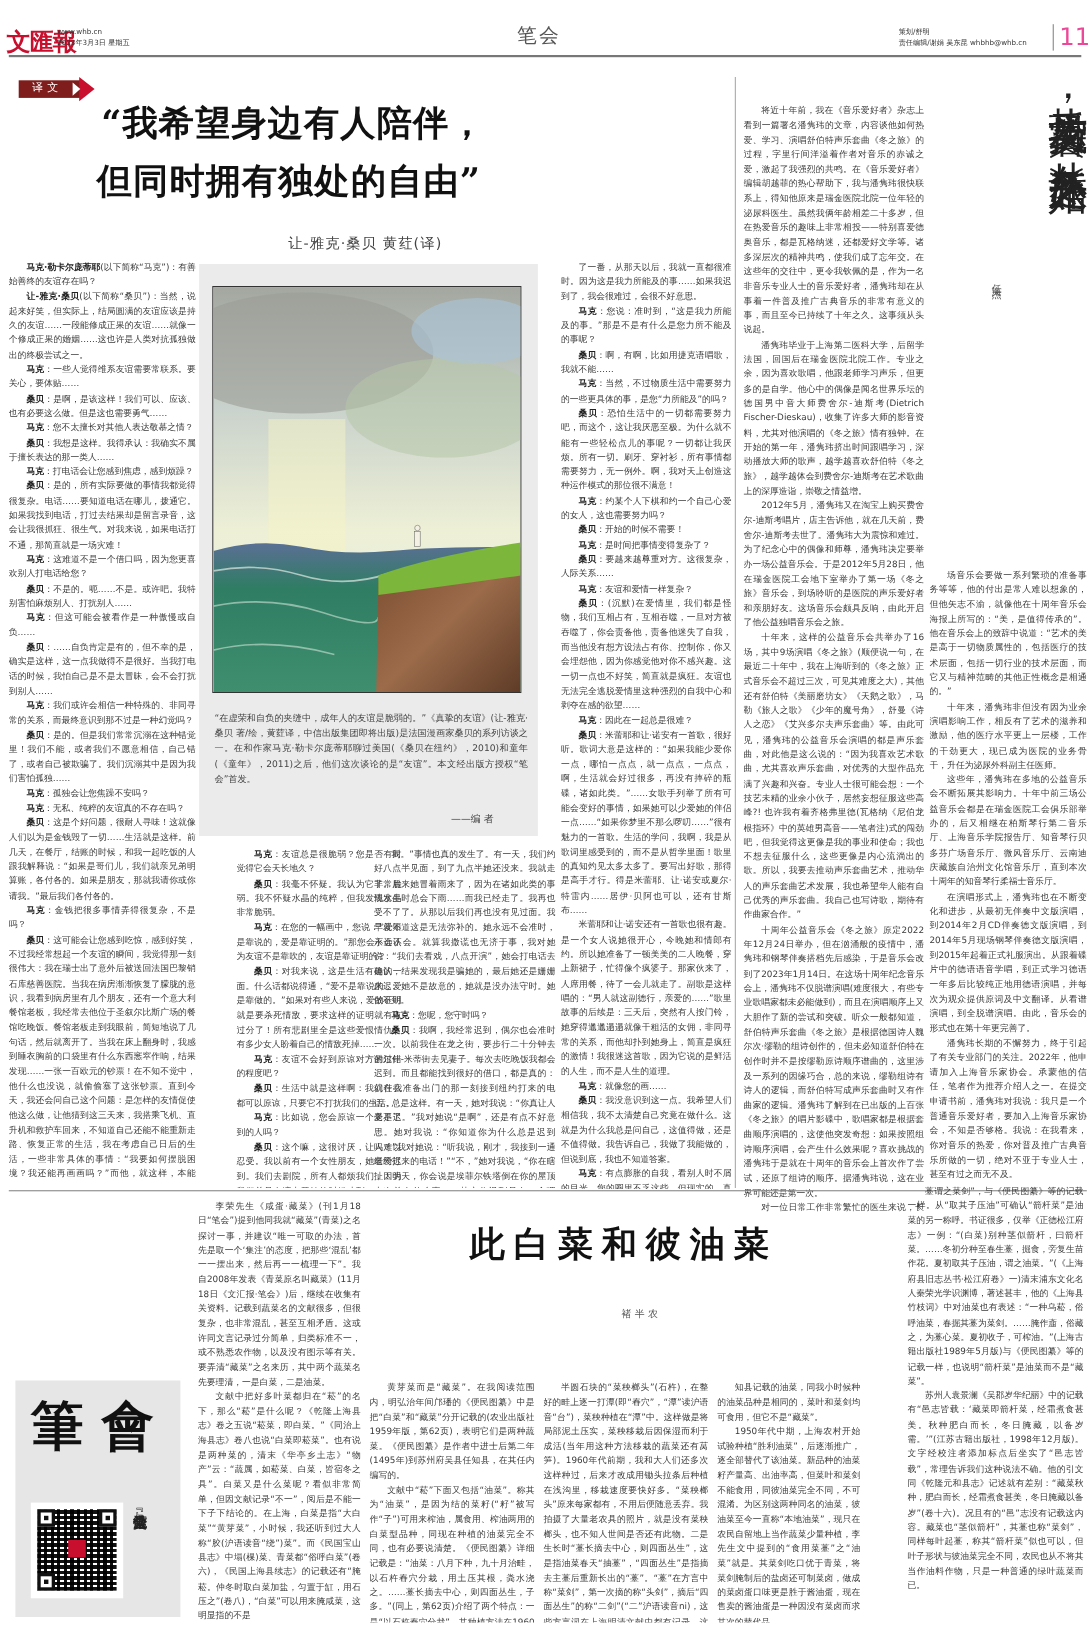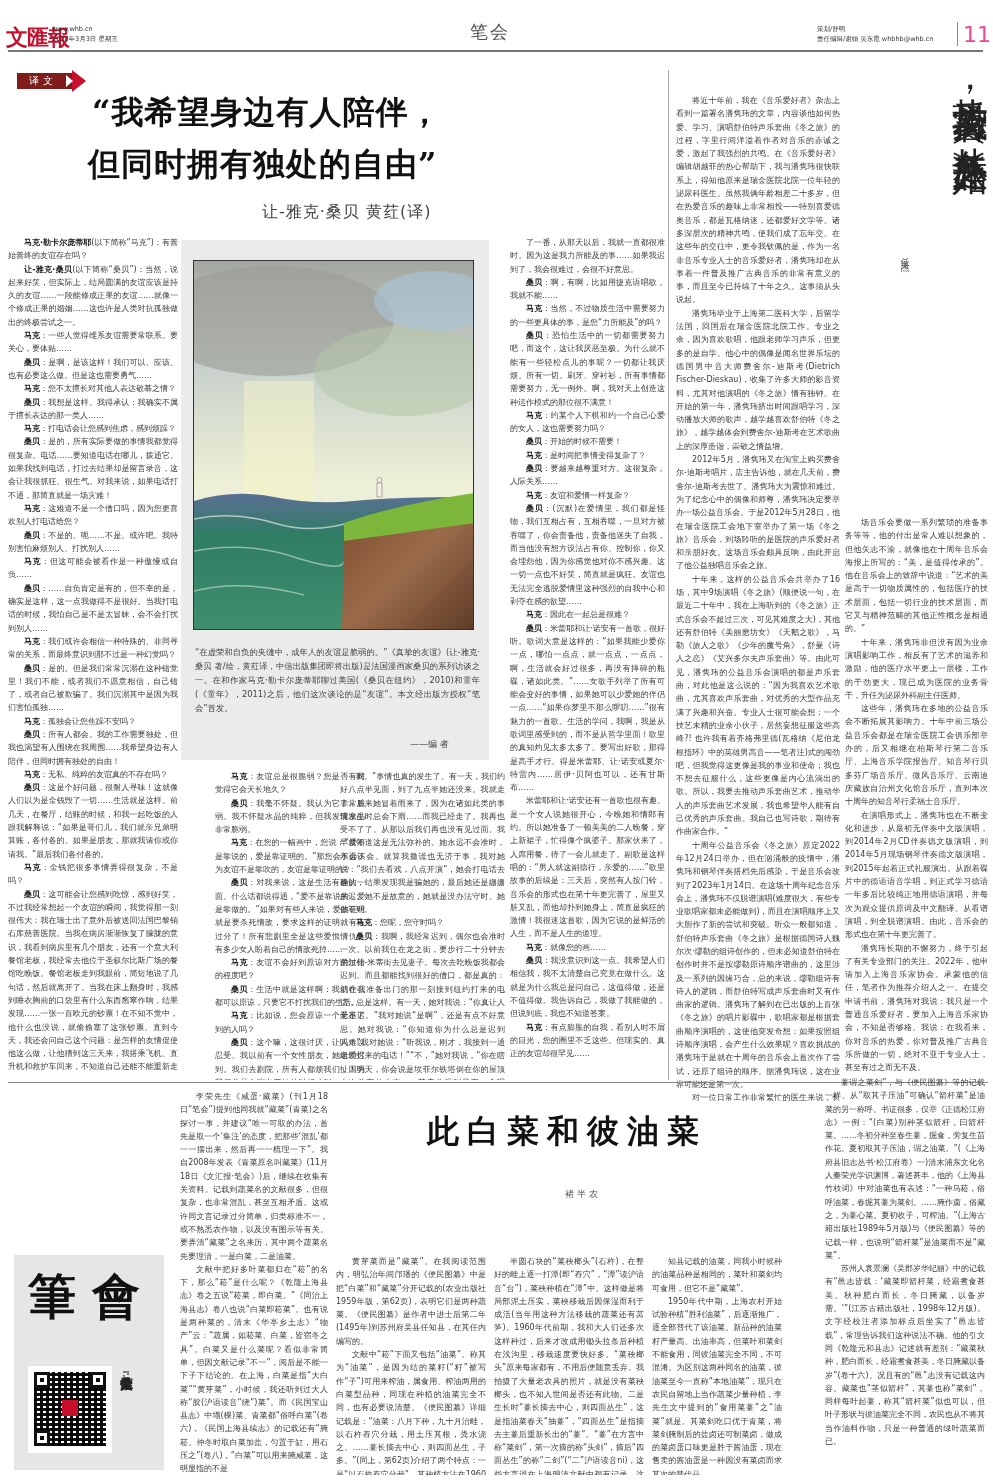--- a/index.html
+++ b/index.html
@@ -12,21 +12,21 @@
   .mast-right { left:817px; top:24px; font-size:6.5px; line-height:10px; color:#333; }
   .mast-sep { left:957px; top:22px; width:1px; height:24px; background:#888; }
   .mast-page { left:963px; top:22px; font-size:22px; color:#ec4899; font-family:"DejaVu Sans", sans-serif; }
   .mast-rule { left:8px; top:50px; width:975px; height:2px; background:#777; }
   
   .tag { left:17px; top:73px; width:56px; height:16px; background:#7f1d1d; color:#fff; font-size:10px; line-height:16px; padding-left:12px; letter-spacing:4px; }
   .tag-chevron { left:72px; top:70px; width:0; height:0; border-top:11px solid transparent; border-bottom:11px solid transparent; border-left:14px solid #c8102e; }
   .tag-chevron::after { content:""; position:absolute; left:-20px; top:-6px; border-top:6px solid transparent; border-bottom:6px solid transparent; border-left:7px solid #fff; }
   
   .headline { left:92px; top:86px; width:430px; font-family:"DejaVu Serif", serif; font-weight:bold; font-size:32px; line-height:52px; color:#111; letter-spacing:1px; }
-  .byline { left:270px; top:202px; font-size:16px; color:#444; letter-spacing:1px; }
+  .byline { left:270px; top:212px; font-size:13px; color:#444; letter-spacing:1px; }
   
   .col { position:absolute; font-size:8px; line-height:13.3px; color:#3a3a3a; text-align:justify; overflow:hidden; }
   .col p { text-indent:2em; }
   .col p b { color:#222; }
   
   .img-box { left:181px; top:240px; width:308px; height:390px; background:#ebebeb; }
   .painting { left:193px; top:260px; width:281px; height:370px; border:1px solid #333; overflow:hidden; }
   .caption-box { left:181px; top:630px; width:308px; height:130px; background:#ebebeb; }
   .caption { left:195px; top:645px; width:285px; font-size:8.3px; line-height:14px; color:#444; text-align:justify; }
   .caption-sign { left:410px; top:738px; font-size:9px; color:#444; }
@@ -84,21 +84,20 @@
     <p><b>桑贝</b>：我想是这样。我得承认：我确实不属于擅长表达的那一类人……</p>
     <p><b>马克</b>：打电话会让您感到焦虑，感到烦躁？</p>
     <p><b>桑贝</b>：是的，所有实际要做的事情我都觉得很复杂。电话……要知道电话在哪儿，拨通它。如果我找到电话，打过去结果却是留言录音，这会让我很抓狂、很生气。对我来说，如果电话打不通，那简直就是一场灾难！</p>
     <p><b>马克</b>：这难道不是一个借口吗，因为您更喜欢别人打电话给您？</p>
     <p><b>桑贝</b>：不是的。呃……不是。或许吧。我特别害怕麻烦别人、打扰别人……</p>
     <p><b>马克</b>：但这可能会被看作是一种傲慢或自负……</p>
     <p><b>桑贝</b>：……自负肯定是有的，但不幸的是，确实是这样，这一点我做得不是很好。当我打电话的时候，我怕自己是不是太冒昧，会不会打扰到别人……</p>
     <p><b>马克</b>：我们或许会相信一种特殊的、非同寻常的关系，而最终意识到那不过是一种幻觉吗？</p>
     <p><b>桑贝</b>：是的。但是我们常常沉溺在这种错觉里！我们不能，或者我们不愿意相信，自己错了，或者自己被欺骗了。我们沉溺其中是因为我们害怕孤独……</p>
     <p><b>马克</b>：孤独会让您焦躁不安吗？</p>
-    <p><b>桑贝</b>：所有人都会。我的工作需要独处，但我也渴望有人围绕在我周围……我希望身边有人陪伴，但同时拥有独处的自由！</p>
     <p><b>马克</b>：无私、纯粹的友谊真的不存在吗？</p>
     <p><b>桑贝</b>：这是个好问题，很耐人寻味！这就像人们以为是金钱毁了一切……生活就是这样。前几天，在餐厅，结账的时候，和我一起吃饭的人跟我解释说：“如果是哥们儿，我们就亲兄弟明算账，各付各的。如果是朋友，那就我请你或你请我。”最后我们各付各的。</p>
     <p><b>马克</b>：金钱把很多事情弄得很复杂，不是吗？</p>
     <p><b>桑贝</b>：这可能会让您感到吃惊，感到好笑，不过我经常想起一个友谊的瞬间，我觉得那一刻很伟大：我在瑞士出了意外后被送回法国巴黎销石库慈善医院。当我在病房渐渐恢复了朦胧的意识，我看到病房里有几个朋友，还有一个意大利餐馆老板，我经常去他位于圣叙尔比斯广场的餐馆吃晚饭。餐馆老板走到我眼前，简短地说了几句话，然后就离开了。当我在床上翻身时，我感到睡衣胸前的口袋里有什么东西窸窣作响，结果发现……一张一百欧元的钞票！在不知不觉中，他什么也没说，就偷偷塞了这张钞票。直到今天，我还会问自己这个问题：是怎样的友情促使他这么做，让他猜到这三天来，我搭乘飞机、直升机和救护车回来，不知道自己还能不能重新走路、恢复正常的生活，我在考虑自己日后的生活，一些非常具体的事情：“我要如何摆脱困境？我还能再画画吗？”而他，就这样，本能地，友好地，悄悄地，出现在他脑海中的第一个念头就是去掏口袋，掏出这一百欧，偷偷塞到我的睡衣口袋里，这样我醒来的时候就会发现。我把这一奇妙的举动看作是对我当时心情的理解。有人或许会觉得有伤自尊。我的几个亲友都对这一举动感到很吃惊。而我不会，我在其中看到的是一种善意和关心，他知道我在考虑一些非常物质的现实问题。啊，是的，对我来说，那是一个真正纯粹的友谊的时刻！</p>
   </div>
 
 <div class="abs img-box"></div>
 <div class="abs painting" title="watercolor painting of a small figure standing on a green cliff over a stormy sea">
   <svg width="281" height="370" viewBox="0 0 281 370">
     <defs>
@@ -149,32 +148,33 @@
     <p><b>桑贝</b>：这个嘛，这很讨厌，让人难以忍受。我以前有一个女性朋友，她老爱迟到。我们去剧院，所有人都烦我们，因为我们总是在演出开始的时候才到。一次，两次，三次，十次……我警告她：“要知道，总有一天你来的时候会找不到</p>
   </div>
 <div class="col" id="mcol2b" style="left:340px; top:770px; width:168px; height:310px;">
     <p>我。”事情也真的发生了。有一天，我们约好八点半见面，到了九点半她还没来。我就走了。后来她冒着雨来了，因为在诸如此类的事情发生时总会下雨……而我已经走了。我再也受不了了。从那以后我们再也没有见过面。我早就知道这是无法弥补的。她永远不会准时，永远不会。就算我撒谎也无济于事，我对她说：“我们去看戏，八点开演”，她会打电话去确认，结果发现我是骗她的，最后她还是姗姗来迟。她不是故意的，她就是没办法守时。她做不到。</p>
     <p><b>马克</b>：您呢，您守时吗？</p>
     <p><b>桑贝</b>：我啊，我经常迟到，偶尔也会准时一次。以前我住在龙之街，要步行二十分钟去谢尔什-米蒂街去见妻子。每次去吃晚饭我都会迟到。而且都能找到很好的借口，都是真的：就在我准备出门的那一刻接到纽约打来的电话，总是这样。有一天，她对我说：“你真让人受不了。”我对她说“是啊”，还是有点不好意思。她对我说：“你知道你为什么总是迟到吗？”我对她说：“听我说，刚才，我接到一通纽约打来的电话！”“不，”她对我说，“你在瞎扯！明天，你会说是埃菲尔铁塔倒在你的屋顶上，总有什么事……其实你迟到只有一个理由：因为你知道我会等你，就这么简单。”我被狠狠数落</p>
   </div>
 
 <div class="col" id="mcolX" style="left: 493px; top: 236px; width: 160px; height: 845px; display: block; clip-path: inset(0px);">
     <p>了一番，从那天以后，我就一直都很准时。因为这是我力所能及的事……如果我迟到了，我会很难过，会很不好意思。</p>
+    <p><b>马克</b>：您说：准时到，“这是我力所能及的事。”那是不是有什么是您力所不能及的事呢？</p>
     <p><b>桑贝</b>：啊，有啊，比如用捷克语唱歌，我就不能……</p>
     <p><b>马克</b>：当然，不过物质生活中需要努力的一些更具体的事，是您“力所能及”的吗？</p>
     <p><b>桑贝</b>：恐怕生活中的一切都需要努力吧，而这个，这让我厌恶至极。为什么就不能有一些轻松点儿的事呢？一切都让我厌烦。所有一切。刷牙、穿衬衫，所有事情都需要努力，无一例外。啊，我对天上创造这种运作模式的那位很不满意！</p>
     <p><b>马克</b>：约某个人下棋和约一个自己心爱的女人，这也需要努力吗？</p>
     <p><b>桑贝</b>：开始的时候不需要！</p>
     <p><b>马克</b>：是时间把事情变得复杂了？</p>
     <p><b>桑贝</b>：要越来越尊重对方。这很复杂，人际关系……</p>
     <p><b>马克</b>：友谊和爱情一样复杂？</p>
     <p><b>桑贝</b>：(沉默)在爱情里，我们都是怪物，我们互相占有，互相吞噬，一旦对方被吞噬了，你会责备他，责备他迷失了自我，而当他没有想方设法占有你、控制你，你又会埋怨他，因为你感觉他对你不感兴趣。这一切一点也不好笑，简直就是疯狂。友谊也无法完全逃脱爱情里这种强烈的自我中心和剥夺在感的欲望……</p>
     <p><b>马克</b>：因此在一起总是很难？</p>
     <p><b>桑贝</b>：米蕾耶和让·诺安有一首歌，很好听。歌词大意是这样的：“如果我能少爱你一点，哪怕一点点，就一点点，一点点，啊，生活就会好过很多，再没有摔碎的瓶碟，诸如此类。”……女歌手列举了所有可能会变好的事情，如果她可以少爱她的伴侣一点……“如果你梦里不那么啰叨……”很有魅力的一首歌。生活的学问，我啊，我是从歌词里感受到的，而不是从哲学里面！歌里的真知灼见太多太多了。要写出好歌，那得是高手才行。得是米蕾耶、让·诺安或夏尔·特雷内……居伊·贝阿也可以，还有甘斯布……</p>
-    <p>米蕾耶和让·诺安还有一首歌也很有趣。是一个女人说她很开心，今晚她和情郎有约。所以她准备了一顿美美的二人晚餐，穿上新裙子，忙得像个疯婆子。那家伙来了，人席用餐，待了一会儿就走了。副歌是这样唱的：“男人就这副德行，亲爱的……”歌里故事的后续是：三天后，突然有人按门铃，音乐会的形式也在第十年更完善了，屋里又脏又乱，而他却扑到她身上，简直是疯狂的激情！我很迷这首歌，因为它说的是鲜活的人生，而不是人生的道理。</p>
+    <p>米蕾耶和让·诺安还有一首歌也很有趣。是一个女人说她很开心，今晚她和情郎有约。所以她准备了一顿美美的二人晚餐，穿上新裙子，忙得像个疯婆子。那家伙来了，人席用餐，待了一会儿就走了。副歌是这样唱的：“男人就这副德行，亲爱的……”歌里故事的后续是：三天后，突然有人按门铃，她穿得邋邋遢遢就像干粗活的女佣，非同寻常的关系，而他却扑到她身上，简直是疯狂的激情！我很迷这首歌，因为它说的是鲜活的人生，而不是人生的道理。</p>
     <p><b>马克</b>：就像您的画……</p>
     <p><b>桑贝</b>：我没意识到这一点。我希望人们相信我，我不太清楚自己究竟在做什么。这就是为什么我总是问自己，这值得做，还是不值得做。我告诉自己，我做了我能做的，但说到底，我也不知道答案。</p>
     <p><b>马克</b>：有点膨胀的自我，看别人时不屑的目光，您的圈里不乏这些。但现实的、真正的友谊却很罕见……</p>
   </div>
 
 <div class="abs vsep"></div>
 
 <div class="abs right-title">
   <span>热爱与执著，</span><span>从《冬之旅》开始</span>
 </div>

